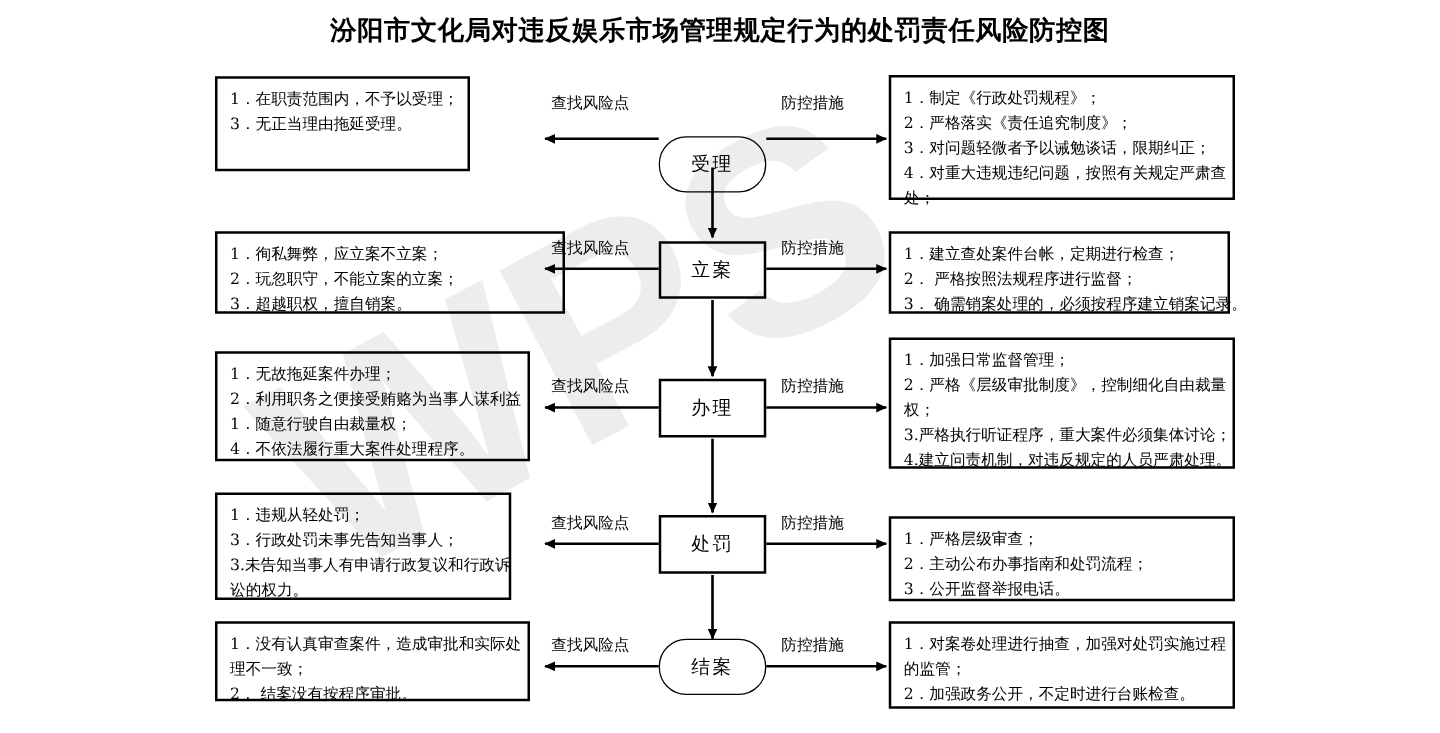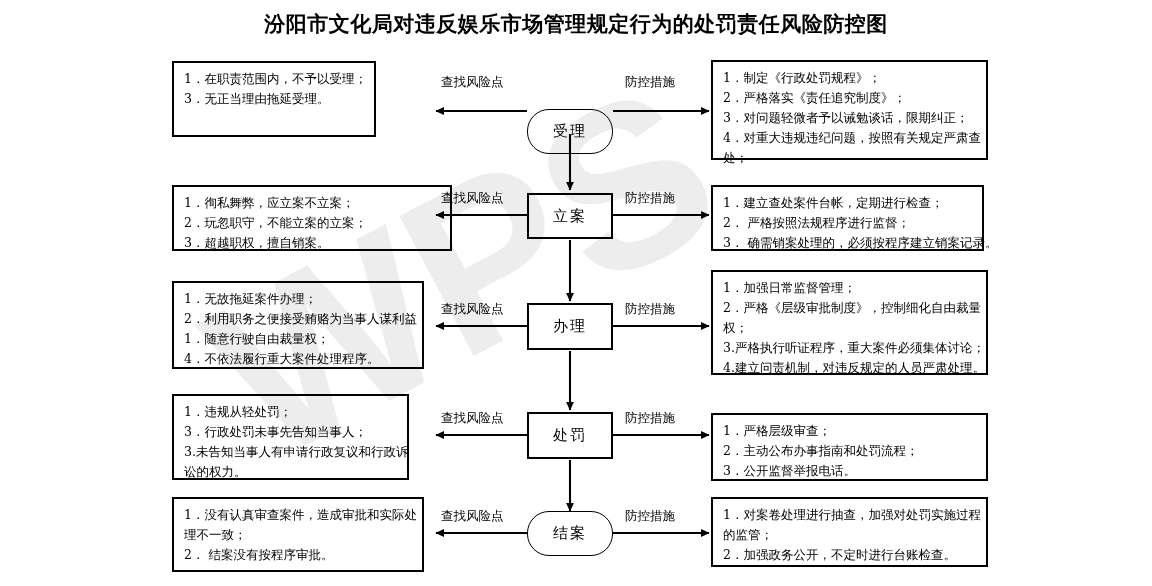--- a/index.html
+++ b/index.html
@@ -174,21 +174,21 @@
   <div class="ln">4．不依法履行重大案件处理程序。</div>
 </div>
 
 <div class="riskbox" style="left:172px; top:394px; width:237px; height:86px;">
   <div class="ln">1．违规从轻处罚；</div>
   <div class="ln">3．行政处罚未事先告知当事人；</div>
   <div class="ln">3.未告知当事人有申请行政复议和行政诉</div>
   <div class="ln">讼的权力。</div>
 </div>
 
-<div class="riskbox" style="left:172px; top:497px; width:252px; height:75px;">
+<div class="riskbox" style="left:172px; top:497px; width:252px; height:64px;">
   <div class="ln">1．没有认真审查案件，造成审批和实际处</div>
   <div class="ln">理不一致；</div>
   <div class="ln">2． 结案没有按程序审批。</div>
 </div>
 
 <div class="riskbox" style="left:711px; top:60px; width:277px; height:100px;">
   <div class="ln">1．制定《行政处罚规程》；</div>
   <div class="ln">2．严格落实《责任追究制度》；</div>
   <div class="ln">3．对问题轻微者予以诫勉谈话，限期纠正；</div>
   <div class="ln">4．对重大违规违纪问题，按照有关规定严肃查</div>

